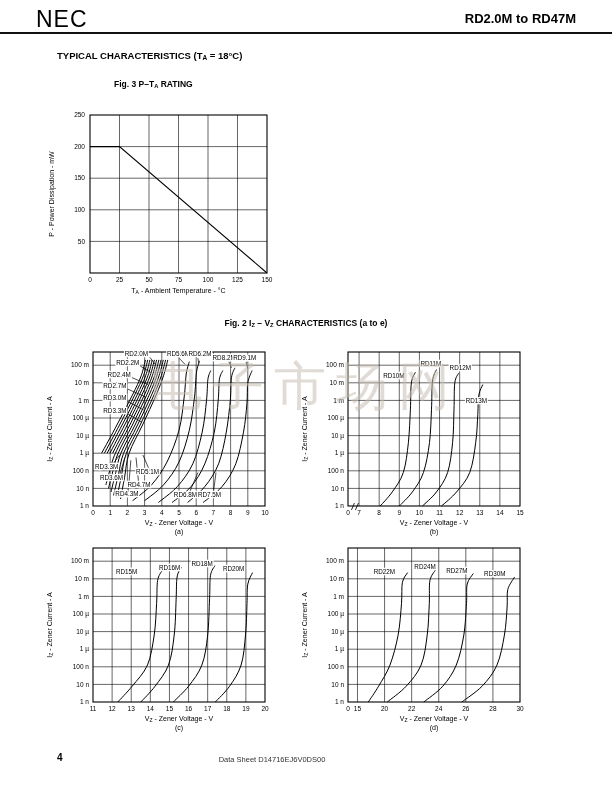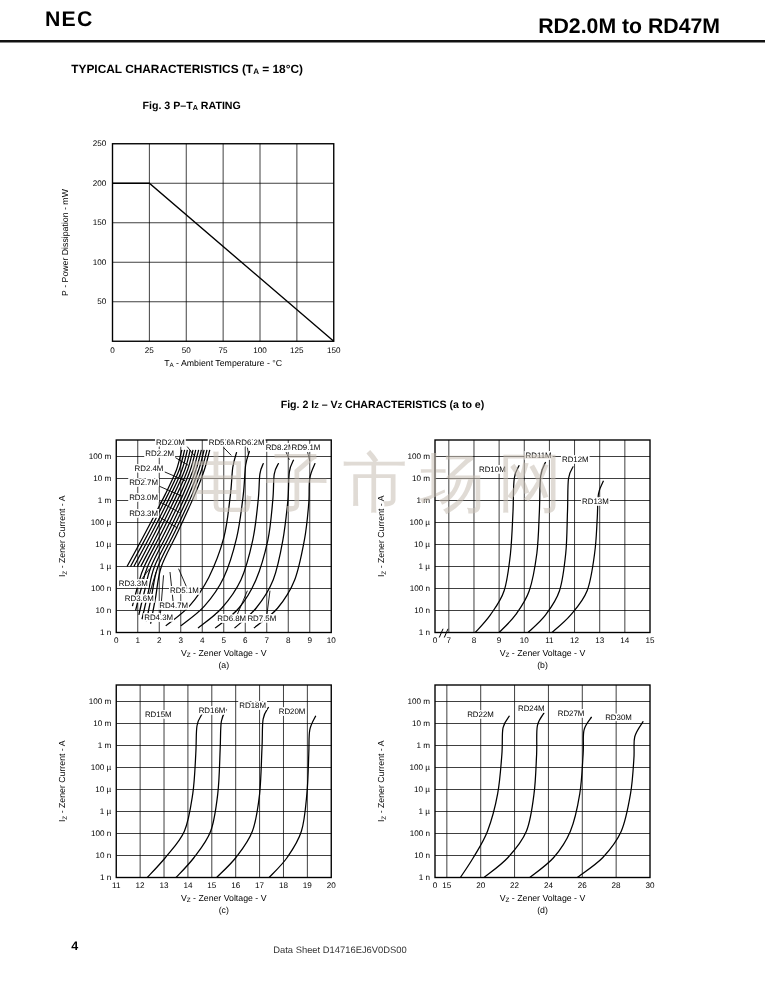--- a/index.html
+++ b/index.html
@@ -1,20 +1,20 @@
 <!DOCTYPE html>
 <html><head>
 <meta charset="utf-8">
 <style>
   html,body{margin:0;padding:0}
   body{width:612px;height:792px;position:relative;background:#fff;color:#000;
        font-family:"Liberation Sans",sans-serif;overflow:hidden}
   .abs{position:absolute}
-  #nec{left:36px;top:6px;font-size:17px;font-weight:bold;letter-spacing:1px}
-  #hdr-title{right:36px;top:11px;font-size:17px;font-weight:bold}
+  #nec{left:36px;top:6px;font-size:23px;font-weight:normal;letter-spacing:1px}
+  #hdr-title{right:36px;top:11px;font-size:13px;font-weight:bold}
   #hdr-rule{left:0;top:32px;width:612px;height:2px;background:#111}
   #heading{left:57px;top:50px;font-size:9.5px;font-weight:bold}
   .sub{font-size:68%;vertical-align:-12%}
   #fig1-title{left:114px;top:79px;font-size:8.5px;font-weight:bold}
   #fig2-title{left:0;top:318px;width:612px;text-align:center;font-size:8.5px;font-weight:bold}
   #c-f1{left:40px;top:103px}
   #c-a{left:41px;top:338px}
   #c-b{left:296px;top:338px}
   #c-c{left:41px;top:534px}
   #c-d{left:296px;top:534px}

